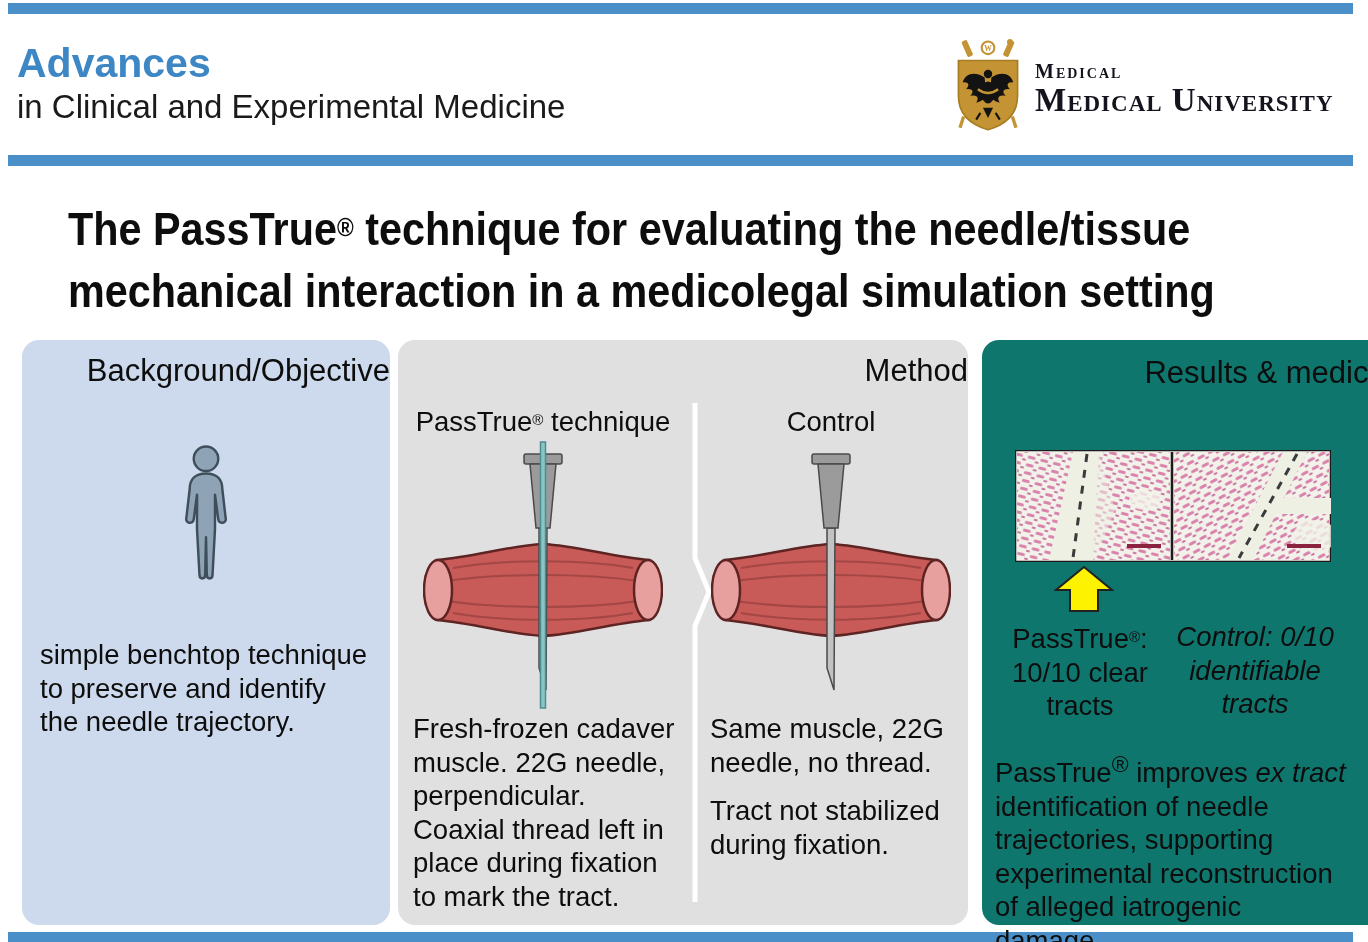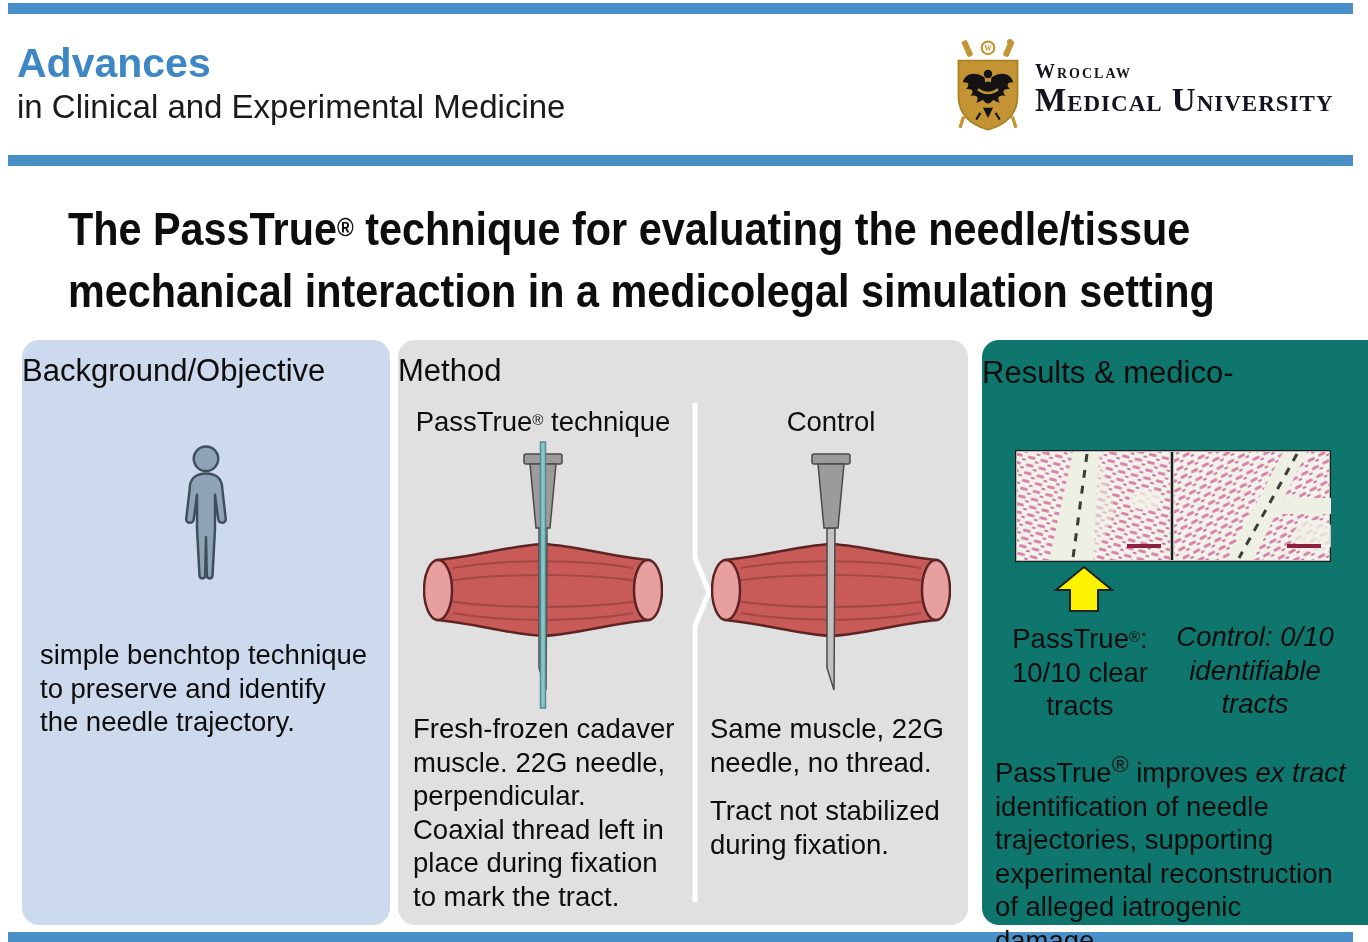--- a/index.html
+++ b/index.html
@@ -16,21 +16,21 @@
              font-family:"Liberation Serif",serif;font-variant:small-caps;letter-spacing:1px;color:#14141f;}
   
   .main-title{position:absolute;left:68px;top:196px;font-size:47px;font-weight:700;
               line-height:62px;transform:scaleX(0.88);transform-origin:left top;white-space:nowrap;color:#0d0d0d;}
   .main-title sup{font-size:55%;vertical-align:9px;}
   
   .panel{position:absolute;top:340px;height:585px;border-radius:17px;}
   #panel-bg{left:22px;width:368px;background:#cdd9ec;}
   #panel-method{left:398px;width:570px;background:#e1e0e1;}
   #panel-results{left:982px;width:366px;background:#0f766e;padding-left:48px;}
-  .panel-title{position:absolute;left:0;width:100%;text-align:left;font-size:31px;color:#0d0d0d;}
+  .panel-title{position:absolute;left:0;width:100%;text-align:right;font-size:31px;color:#0d0d0d;}
   .line{white-space:nowrap;}
   .body-text{font-size:27.5px;line-height:33.5px;color:#0d0d0d;}
   .subhead{position:absolute;font-size:27.5px;text-align:center;color:#0d0d0d;}
   .subhead sup,.body-text sup,.stat sup{font-size:55%;vertical-align:6px;}
   .stat{position:absolute;font-size:27.5px;line-height:33.5px;text-align:center;color:#0d0d0d;}
   .msg{position:absolute;left:13px;top:408px;width:352px;font-size:27.5px;line-height:33.5px;color:#0d0d0d;}
   .msg i{font-style:italic;}
   svg{display:block;}
 </style>
 </head>
@@ -62,21 +62,21 @@
         <circle cx="45" cy="42" r="5"></circle>
         <path d="M41 46 C28 38 18 42 15 52 C22 51 24 55 19 60 C27 59 29 63 24 68 C32 66 35 70 31 76 C38 74 41 72 43 66 Z"></path>
         <path d="M49 46 C62 38 72 42 75 52 C68 51 66 55 71 60 C63 59 61 63 66 68 C58 66 55 70 59 76 C52 74 49 72 47 66 Z"></path>
         <ellipse cx="45" cy="64" rx="8" ry="13"></ellipse>
         <path d="M39 82 L45 94 L51 82 Z"></path>
         <path d="M36 88 L31 96 M54 88 L59 96" stroke="#131313" stroke-width="2.5"></path>
       </g>
       <path d="M33 60 Q45 69 57 60" fill="none" stroke="#c49434" stroke-width="3"></path>
     </svg>
   </div>
-  <div class="uni-text1">Wroclaw</div>
+  <div class="uni-text1">Medical</div>
   <div class="uni-text2">Medical University</div>
 
   <div class="main-title">
     <div class="line"><span>The PassTrue</span><sup>®</sup><span> technique for evaluating the needle/tissue</span></div>
     <div class="line">mechanical interaction in a medicolegal simulation setting</div>
   </div>
 
   <div id="panel-bg" class="panel">
     <div class="panel-title" style="top:13px;">Background/Objective</div>
 

